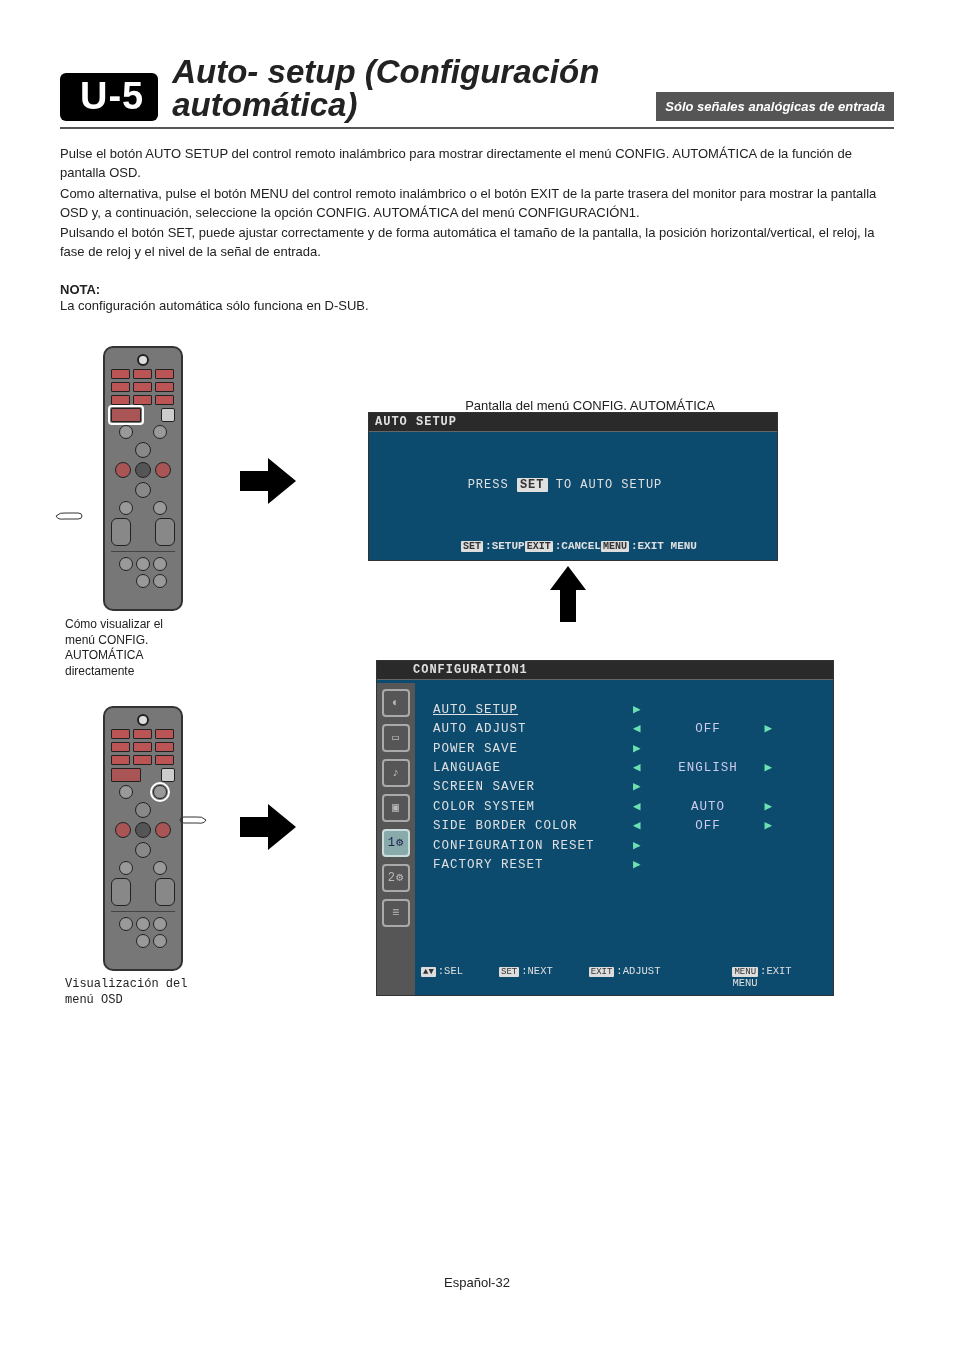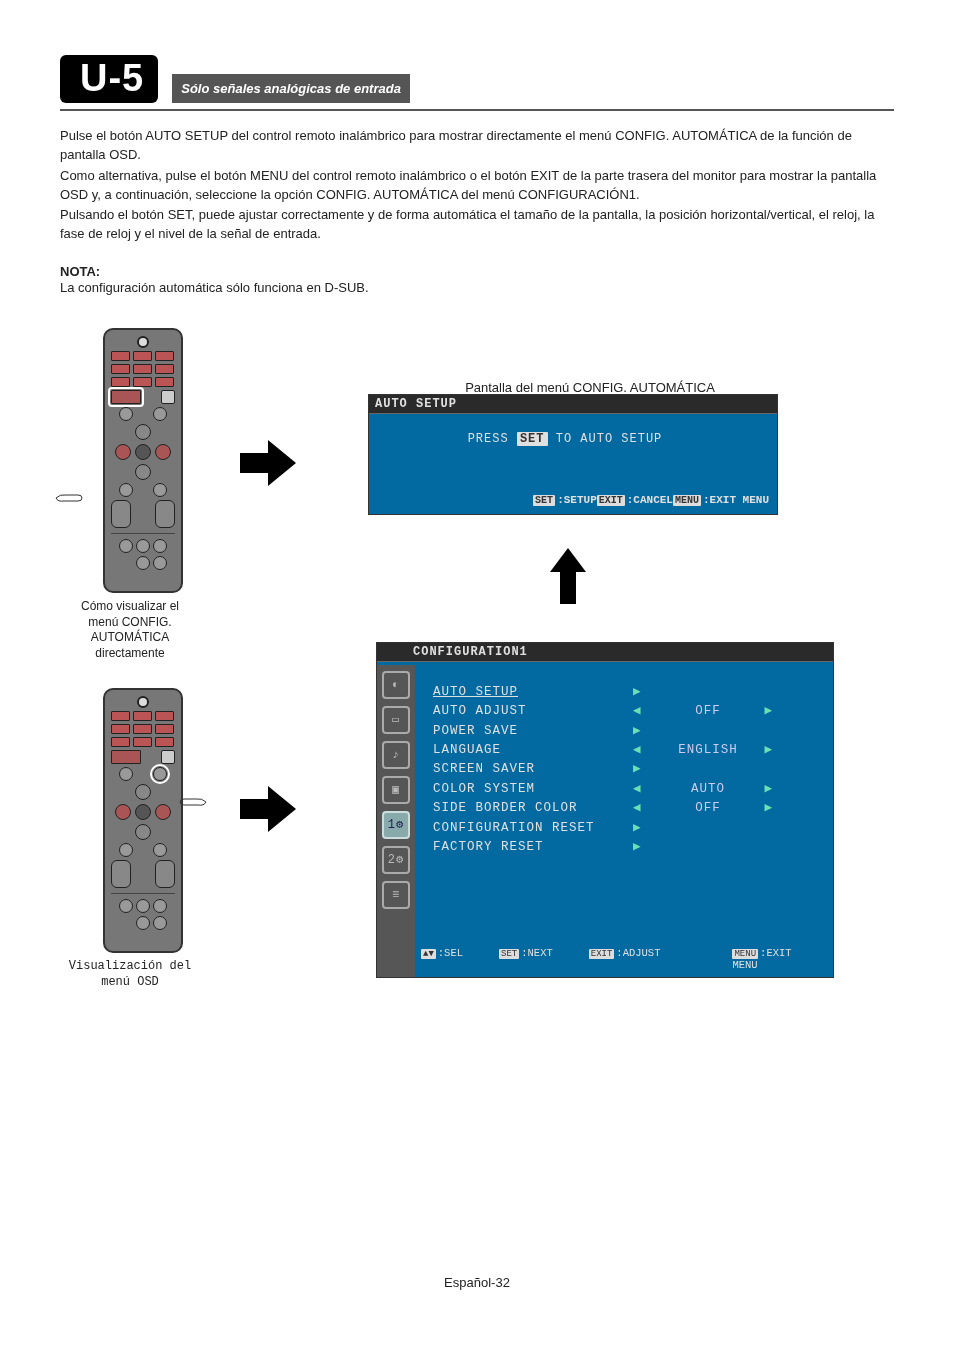--- a/index.html
+++ b/index.html
@@ -29,21 +29,21 @@
     background: #555; color: #fff;
     font: 700 italic 13px/1 Arial;
     padding: 8px 9px;
     align-self: flex-end;
   }
   .hr { border-top: 2px solid #555; margin: 6px 0 16px 0; }
   .body-text { font-size: 13px; line-height: 1.45; margin-bottom: 2px; }
   .nota { font-weight: 700; font-size: 13px; margin-top: 20px; }
 
   .figure-area { margin-top: 30px; position: relative; width: 100%; height: 700px; }
-  .remote-block { position: absolute; text-align: center; font-size: 12px; line-height: 1.3; }
+  .remote-block { position: absolute; text-align: left; font-size: 12px; line-height: 1.3; }
   .remote {
     width: 80px; height: 265px; border: 2px solid #333; border-radius: 10px;
     background: #777; margin: 0 auto 6px auto; position: relative;
     display: flex; flex-direction: column; align-items: center; padding: 6px 6px;
     gap: 3px;
   }
   .r-led { width:12px; height:12px; border:2px solid #222; border-radius:50%; background:#ddd; }
   .r-row { display:flex; gap:3px; justify-content:center; width:100%; }
   .r-btn { flex:1; height:10px; background:#b55; border:1px solid #222; border-radius:1px; }
   .r-btn.sq { flex:0 0 14px; width:14px; height:14px; background:#ccc; border-radius:2px; }
@@ -61,30 +61,30 @@
   .hand { position:absolute; font-size:20px; color:#222; }
   .hand svg { width:30px; height:18px; }
 
   .big-arrow { position:absolute; }
   .big-arrow svg { width:56px; height:50px; fill:#000; }
   .up-arrow svg { width:36px; height:56px; fill:#000; }
 
   .osd-label { position:absolute; font-size:13px; text-align:center; }
 
   .osd-panel {
-    position:absolute; background:#0369a1; color:#e0e0e0;
+    position:absolute; background:#0c4a6e; color:#e0e0e0;
     font-family: "Courier New", monospace; font-size:12px;
     border:1px solid #333; letter-spacing:1px;
   }
   .osd-titlebar { background:#2a2a2a; padding:2px 6px; font-weight:700; font-size:12px; border-bottom:1px solid #666;}
   .osd-underline { text-decoration: underline; }
-  .osd-body { padding:18px 20px 26px 4px; }
+  .osd-body { padding:18px 20px 26px 4px;margin-top:28px; }
   .osd-center { text-align:center; margin-bottom:22px; }
   .osd-inv { background:#e0e0e0; color:#333; padding:0 3px; font-weight:700; border-radius:1px; }
-  .osd-footer { display:flex; justify-content:flex-end; font-size:11px; padding:0 8px 8px 20px; letter-spacing:0; }
+  .osd-footer { display:flex; justify-content:center; font-size:11px; padding:0 8px 8px 20px; letter-spacing:0; }
   .osd-footer .lbl { font-weight:700; }
   .osd-footer .lbl .box { background:#ddd; color:#333; padding:0 2px; border-radius:1px; margin-right:2px; font-size:10px; }
 
   .osd-config { left:316px; top:314px; width:458px; height:336px; }
   .osd-config .side { position:absolute; left:0; top:22px; width:38px; bottom:0; background:#565656; display:flex; flex-direction:column; gap:7px; padding:6px 5px; }
   .osd-config .side .ic { width:28px; height:28px; border:2px solid #aaa; border-radius:4px; display:flex; align-items:center; justify-content:center; font-size:12px; color:#bbb; }
   .osd-config .side .ic.active { background:#8aa; color:#225; border-color:#cdd; }
   .osd-config .main { position:absolute; left:38px; right:0; top:22px; bottom:0; padding:18px 18px 24px 18px; }
   .osd-config .main .mi { display:flex; font-size:12.5px; line-height:1.55; }
   .osd-config .main .mi .mname { width:200px; }
@@ -95,20 +95,21 @@
   .footer2 .item .box { background:#ddd; color:#333; padding:0 2px; border-radius:1px; margin-right:2px; font-size:9px; }
   .footer2 .spacer { flex:1; }
 
   .page-num { position:absolute; bottom:60px; left:0; right:0; text-align:center; font-size:13px; }
 </style>
 </head>
 <body>
 
 <div class="header-row">
   <div class="section-tag">U-5</div>
+  <div class="section-title">Auto- setup (Configuración automática)</div>
   <div class="subtitle-box">Sólo señales analógicas de entrada</div>
 </div>
 <div class="hr"></div>
 
 <p class="body-text">Pulse el botón AUTO SETUP del control remoto inalámbrico para mostrar directamente el menú CONFIG. AUTOMÁTICA de la función de pantalla OSD.</p>
 <p class="body-text">Como alternativa, pulse el botón MENU del control remoto inalámbrico o el botón EXIT de la parte trasera del monitor para mostrar la pantalla OSD y, a continuación, seleccione la opción CONFIG. AUTOMÁTICA del menú CONFIGURACIÓN1.</p>
 <p class="body-text">Pulsando el botón SET, puede ajustar correctamente y de forma automática el tamaño de la pantalla, la posición horizontal/vertical, el reloj, la fase de reloj y el nivel de la señal de entrada.</p>
 
 <p class="nota">NOTA:</p>
 <p class="body-text">La configuración automática sólo funciona en D-SUB.</p>

